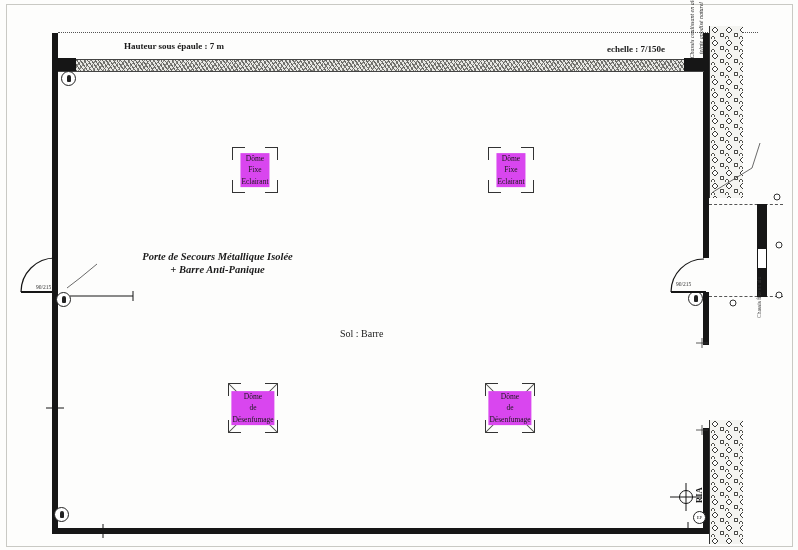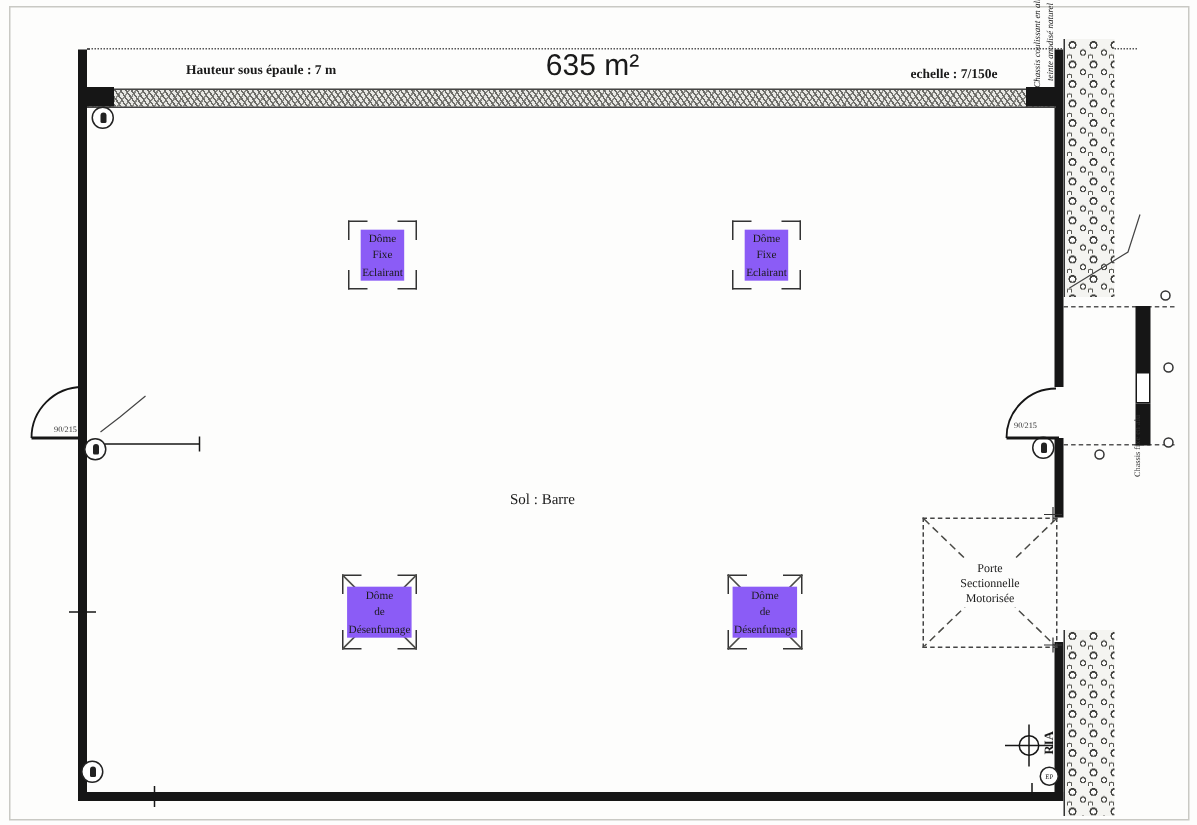--- a/index.html
+++ b/index.html
@@ -26,21 +26,21 @@
   .ml{white-space:pre-line;}
   .lbl{line-height:1.25;}
   
   .cbox{position:absolute;}
   .cbox .c{position:absolute;width:12px;height:12px;}
   .cbox .tl{left:0;top:0;border-left:1px solid #333;border-top:1px solid #333;}
   .cbox .tr{right:0;top:0;border-right:1px solid #333;border-top:1px solid #333;}
   .cbox .bl{left:0;bottom:0;border-left:1px solid #333;border-bottom:1px solid #333;}
   .cbox .br{right:0;bottom:0;border-right:1px solid #333;border-bottom:1px solid #333;}
   .cbox .txt{position:absolute;left:50%;top:50%;transform:translate(-50%,-50%);
-    text-align:center;font-size:7.5px;line-height:1.5;background:#8b5cf6;padding:0 1px;}
+    text-align:center;font-size:7.5px;line-height:1.5;background:#d946ef;padding:0 1px;}
   .diag{position:absolute;left:50%;top:50%;height:1px;background:#4a4a46;transform-origin:center;}
   .circ-sym{border:1px solid #222;border-radius:50%;background:#fff;
     display:flex;align-items:center;justify-content:center;}
   .ext-glyph{width:4px;height:7px;background:#222;border-radius:2px 2px 1px 1px;}
   .tiny{font-size:5.5px;color:#333;}
   svg{position:absolute;left:0;top:0;}
 </style>
 </head>
 <body>
 
@@ -57,21 +57,20 @@
   <div class="abs wall" style="left:703px;top:428px;width:6px;height:106px;"></div>
 
   <div class="abs hatch" style="left:58px;top:59px;width:646px;height:11px;"></div>
   <div class="abs wall" style="left:56px;top:58px;width:20px;height:13px;"></div>
   <div class="abs wall" style="left:684px;top:58px;width:21px;height:13px;"></div>
 
   <div class="abs stipple" style="left:709px;top:26px;width:33px;height:172px;"></div>
   <div class="abs stipple" style="left:709px;top:420px;width:33px;height:124px;"></div>
 
   <div class="abs" style="left:96px;top:41px;font-size:9px;font-weight:bold;margin-left:28px;">Hauteur sous épaule : 7 m</div>
-  <div class="abs" style="left:330px;top:33px;width:130px;text-align:center;font-size:20px;font-family:'Liberation Sans',sans-serif;">635 m²</div>
   <div class="abs" style="left:607px;top:44px;font-size:9px;font-weight:bold;">echelle : 7/150e</div>
   <div class="abs" style="left:340px;top:328px;font-size:10px;">Sol : Barre</div>
 
   <div class="cbox" style="left:232px;top:147px;width:46px;height:46px;">
     <span class="c tl"></span>
       <span class="c tr"></span>
     <span class="c bl"></span>
       <span class="c br"></span>
     <div class="txt ml">Dôme
 Fixe
@@ -101,29 +100,23 @@
     <span class="c tl"></span>
       <span class="c tr"></span>
     <span class="c bl"></span>
       <span class="c br"></span>
     <div class="diag" style="width:70px;transform:translate(-50%,-50%) rotate(45deg);"></div>
     <div class="diag" style="width:70px;transform:translate(-50%,-50%) rotate(-45deg);"></div>
     <div class="txt ml">Dôme
 de Désenfumage</div>
   </div>
 
-  <div class="abs" style="left:615px;top:345px;width:88px;height:85px;border:1px dashed #444;">
-    <svg width="88" height="85" viewBox="0 0 88 85">
-      <line x1="0" y1="0" x2="88" y2="85" stroke="#4a4a46" stroke-width="1" stroke-dasharray="5 3"></line>
-      <line x1="88" y1="0" x2="0" y2="85" stroke="#4a4a46" stroke-width="1" stroke-dasharray="5 3"></line>
-    </svg>
-    <div class="abs ml lbl" style="left:50%;top:50%;transform:translate(-50%,-50%);text-align:center;font-size:8px;background:#fdfdfc;padding:1px 2px;">Porte Sectionnelle
-Motorisée</div>
-  </div>
 
+  <div class="abs ml lbl" style="left:95px;top:250px;width:245px;text-align:center;font-size:10.5px;font-weight:bold;font-style:italic;">Porte de Secours Métallique Isolée
++ Barre Anti-Panique</div>
 
   <div class="abs tiny" style="left:36px;top:284px;">90/215</div>
   <div class="abs tiny" style="left:676px;top:281px;">90/215</div>
 
   <div class="abs dashline" style="left:709px;top:204px;width:74px;"></div>
   <div class="abs dashline" style="left:709px;top:296px;width:74px;"></div>
   <div class="abs wall" style="left:757px;top:204px;width:10px;height:44px;"></div>
   <div class="abs" style="left:757px;top:248px;width:8px;height:19px;background:#fff;border:1px solid #161616;"></div>
   <div class="abs wall" style="left:757px;top:269px;width:10px;height:28px;"></div>
 

